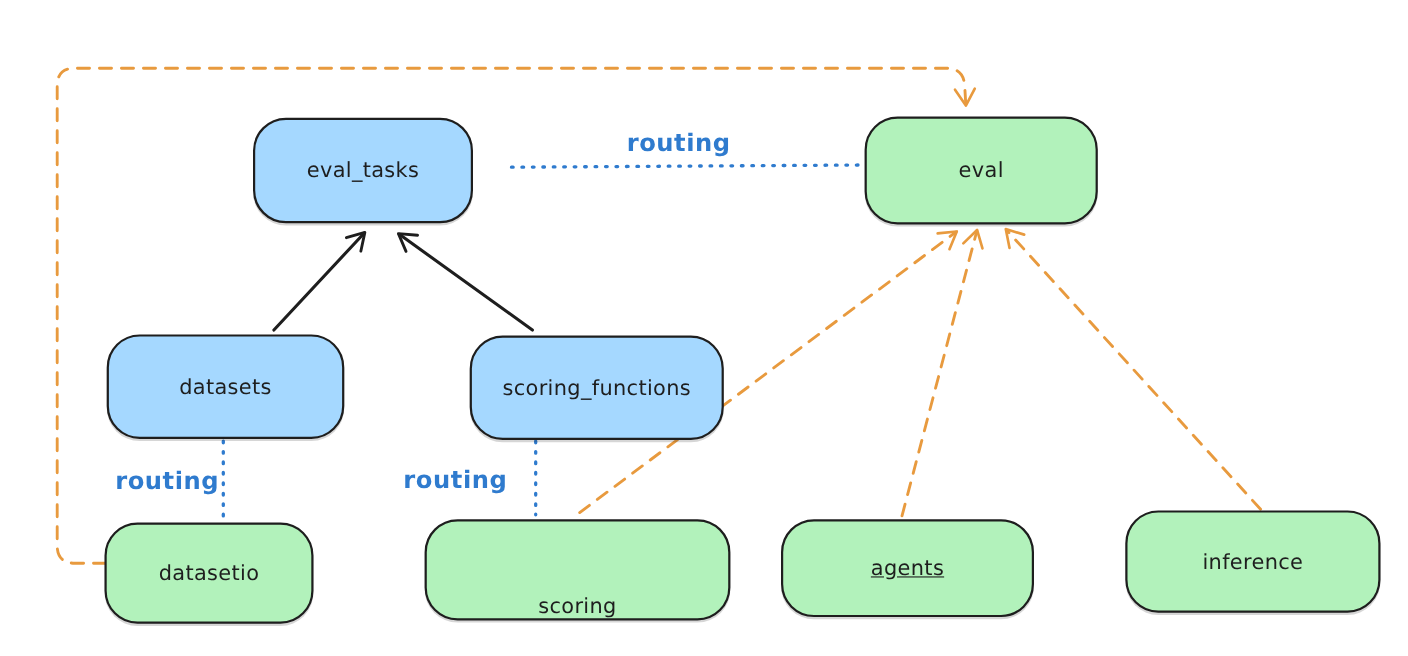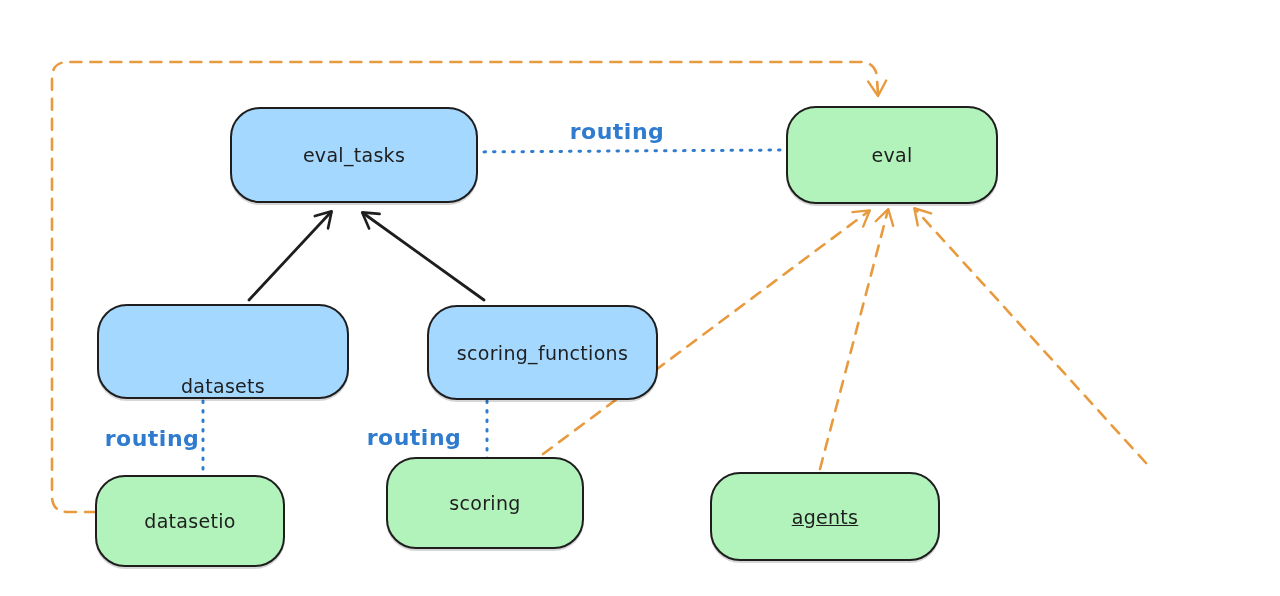--- a/index.html
+++ b/index.html
@@ -38,26 +38,26 @@
     align-items:center;
     justify-content:center;
     color:var(--c-text,#1e1e1e);
     font-size:19px;
     letter-spacing:0.3px;
     box-shadow:0 2px 0 rgba(30,30,30,0.18);
   }
   .node.blue{background:var(--c-blue-fill,#a5d8ff);}
   .node.green{background:var(--c-green-fill,#b2f2bb);}
 
-  #n-eval-tasks       {left:230px; top:107px; width:248px; height:96px;}
+  #n-eval-tasks       {left:230px; top:107px; width:200px; height:96px;}
   #n-eval             {left:786px; top:106px; width:212px; height:98px;}
-  #n-datasets         {left:97px;  top:304px; width:252px; height:95px;align-items:flex-end;}
+  #n-datasets         {left:97px;  top:304px; width:216px; height:95px;}
   #n-scoring-functions{left:379px; top:305px; width:231px; height:95px;margin-left:48px;}
   #n-datasetio        {left:95px;  top:475px; width:190px; height:92px;}
-  #n-scoring          {left:386px; top:457px; width:198px; height:92px;}
+  #n-scoring          {left:386px; top:472px; width:278px; height:92px;align-items:flex-end;}
   #n-agents           {left:710px; top:472px; width:230px; height:89px;text-decoration:underline;}
   #n-inference        {left:1023px;top:464px; width:232px; height:93px;}
 
   .edge-label{
     position:absolute;
     transform:translate(-50%,-50%);
     color:var(--c-routing-blue,#2f7bce);
     font-size:22px;
     font-weight:bold;
     letter-spacing:0.5px;
@@ -109,18 +109,21 @@
   </div>
   <div class="node green" id="n-datasetio">
     <span>datasetio</span>
   </div>
   <div class="node green" id="n-scoring">
     <span>scoring</span>
   </div>
   <div class="node green" id="n-agents">
     <span>agents</span>
   </div>
+  <div class="node green" id="n-inference">
+    <span>inference</span>
+  </div>
 
   <div class="edge-label" id="lbl-routing-top">routing</div>
   <div class="edge-label" id="lbl-routing-left">routing</div>
   <div class="edge-label" id="lbl-routing-mid">routing</div>
 
 </div>
 
 </body></html>

